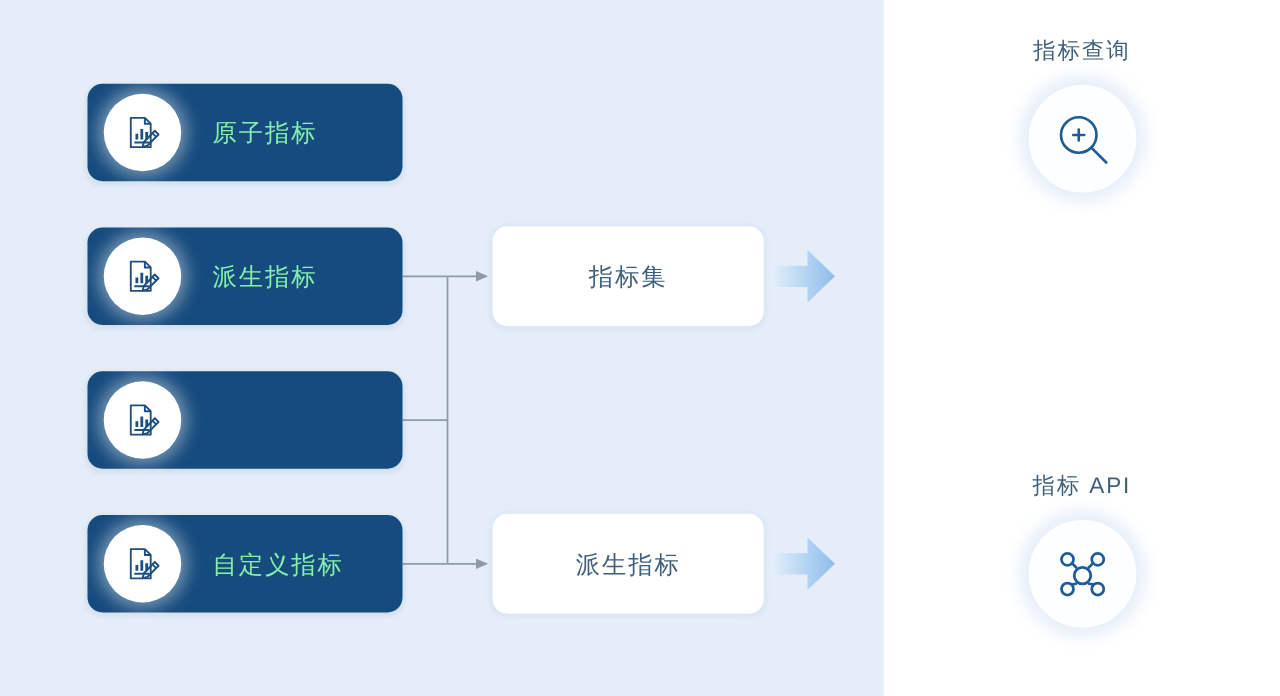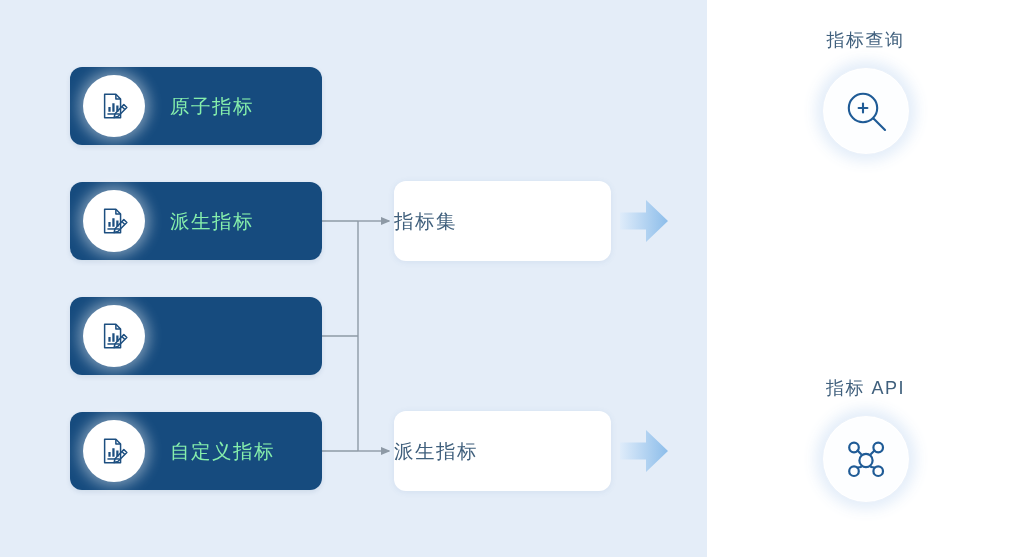--- a/index.html
+++ b/index.html
@@ -68,20 +68,21 @@
   
   .stage-card {
     position: absolute;
     left: 394px;
     width: 217px;
     height: 80px;
     background: #ffffff;
     border-radius: 12px;
     display: flex;
     align-items: center;
+    justify-content: center;
     box-shadow: 0 1px 6px rgba(60,110,170,0.10);
   }
   .stage-card .stage-label {
     color: #3f5f7c;
     font-size: 19.5px;
     letter-spacing: 1.5px;
   }
   #stage-set    { top: 181px; }
   #stage-freeze { top: 411px; }
 

